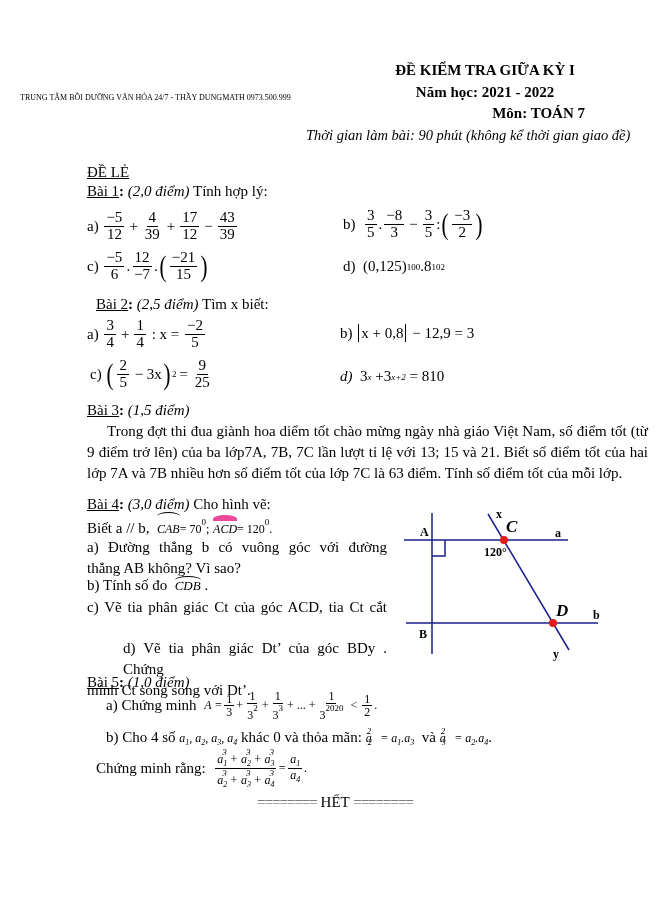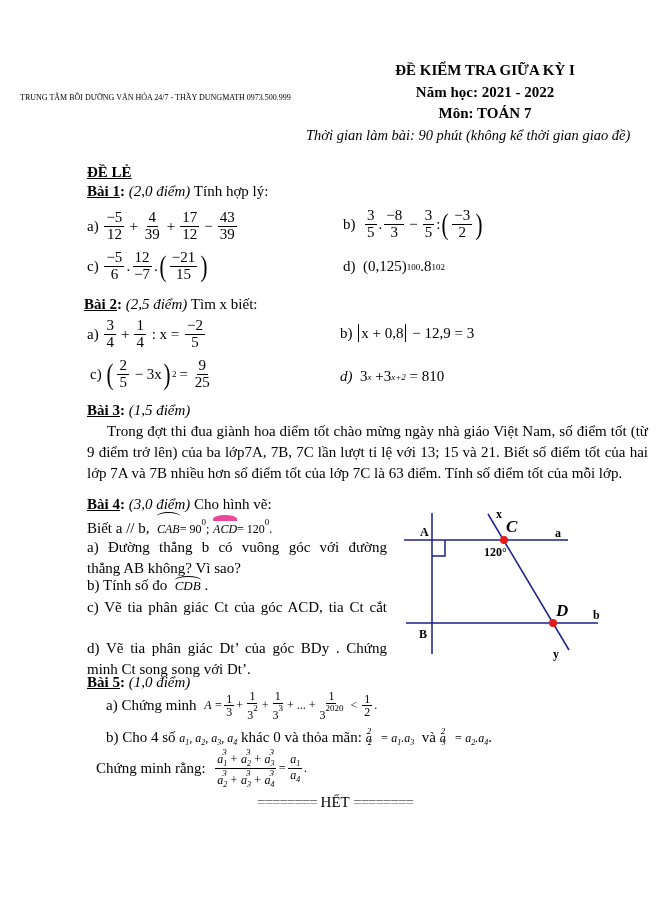--- a/index.html
+++ b/index.html
@@ -2,25 +2,25 @@
 <html><head>
 <meta charset="utf-8">
 <style>
   html, body { margin:0; padding:0; background:#ffffff; }
   body { width:670px; height:922px; position:relative; overflow:hidden;
          font-family:"Liberation Serif", "DejaVu Serif", serif; color:#000; }
   .abs { position:absolute; }
   .header-left { left:20px; top:93px; font-size:8px; letter-spacing:0; white-space:nowrap; }
   .title1 { left:385px; top:62px; font-size:15px; font-weight:bold; width:200px; text-align:center; }
   .title2 { left:385px; top:84px; font-size:15px; font-weight:bold; width:200px; text-align:center; }
-  .title3 { left:385px; top:105px; font-size:15px; font-weight:bold; width:200px; text-align:center; }
+  .title3 { left:385px; top:105px; font-size:15px; font-weight:bold; width:200px; text-align:right; }
   .title4 { left:306px; top:127px; font-size:14.5px; font-style:italic; white-space:nowrap; }
 
   .sec-title { font-size:15px; white-space:nowrap; }
-  .bold-u { font-weight:bold; text-decoration:underline; }
+  .bold-u { font-weight:normal; text-decoration:underline; }
   .ital { font-style:italic; }
   .txt { font-size:15px; white-space:nowrap; }
 
   
   .expr { font-size:15px; display:flex; align-items:center; white-space:nowrap; }
   .frac { display:inline-flex; flex-direction:column; align-items:center; vertical-align:middle; margin:0 2px; line-height:1.05; }
   .frac .num { padding:0 2px; border-bottom:1px solid #000; }
   .frac .den { padding:0 2px; }
   .paren { font-size:30px; line-height:1; font-weight:lighter; transform:scaleX(0.7); display:inline-block; }
   .op { margin:0 3px; }
@@ -116,21 +116,21 @@
     </span>
   <span class="paren">)</span>
 </div>
 
 <div class="abs expr" style="left:343px;top:258px;">
   <span>d)</span>&nbsp;&nbsp;
   <span>(0,125)</span><sup>100</sup>
   <span>.8</span><sup>102</sup>
 </div>
 
-<div class="abs sec-title" style="left:84px;top:296px;">
+<div class="abs sec-title" style="left:96px;top:296px;">
   <span class="bold-u">Bài 2</span><b>:</b>
   <span class="ital">(2,5 điểm)</span>
   <span>Tìm x  biết:</span>
 </div>
 
 <div class="abs expr" style="left:87px;top:318px;">
   <span>a)</span>&nbsp;
   <span class="frac">
       <span class="num">3</span>
       <span class="den">4</span>
@@ -182,36 +182,36 @@
 </div>
 <div class="abs para" style="left:87px;top:421px;width:561px;text-indent:20px;">Trong đợt thi đua giành hoa diểm tốt chào mừng ngày nhà giáo Việt Nam, số điểm tốt (từ 9 điểm trở lên) của ba lớp7A, 7B, 7C lần lượt tỉ lệ với 13; 15 và 21. Biết số điểm tốt của hai lớp 7A và 7B nhiều hơn số điểm tốt của lớp 7C là 63 điểm. Tính số điểm tốt của mỗi lớp.</div>
 
 <div class="abs sec-title" style="left:87px;top:496px;">
   <span class="bold-u">Bài 4</span><b>:</b>
   <span class="ital">(3,0 điểm)</span>
   <span>Cho hình vẽ:</span>
 </div>
 <div class="abs txt" style="left:87px;top:517px;">
   <span>Biết a // b,</span>&nbsp;
-  <span class="ital small" style="border-top:1px solid #000;border-radius:50% 50% 0 0/4px 4px 0 0;padding-top:9px;">CAB</span><span class="small">= 90</span><sup>0</sup><span class="small">;</span>
+  <span class="ital small" style="border-top:1px solid #000;border-radius:50% 50% 0 0/4px 4px 0 0;padding-top:9px;">CAB</span><span class="small">= 70</span><sup>0</sup><span class="small">;</span>
   <span class="ital small" style="border-top:6px solid #ec4899;border-radius:50% 50% 0 0/4px 4px 0 0;padding-top:1px;">ACD</span><span class="small">= 120</span><sup>0</sup><span class="small">.</span>
 </div>
 <div class="abs para" style="left:87px;top:537px;width:300px;">
   <div style="text-align:justify;text-align-last:justify;">a)  Đường thẳng b có vuông góc với đường</div>
   <div>thẳng AB không? Vì sao?</div>
 </div>
 <div class="abs txt" style="left:87px;top:577px;">
   <span>b)  Tính  số đo</span>&nbsp;
   <span class="ital" style="font-size:13px;border-top:1px solid #000;border-radius:50% 50% 0 0/4px 4px 0 0;padding-top:1px;">CDB</span> .
 </div>
 <div class="abs para" style="left:87px;top:597px;width:300px;">
   <div style="text-align:justify;text-align-last:justify;">c)  Vẽ tia phân giác Ct của góc ACD, tia Ct cắt</div>
 </div>
 <div class="abs para" style="left:87px;top:638px;width:300px;">
-  <div style="text-align:justify;text-align-last:justify;">d)  Vẽ tia phân giác Dt’  của góc BDy . Chứng</div>
+  <div style="text-align:justify;text-align-last:justify;margin-left:36px;">d)  Vẽ tia phân giác Dt’  của góc BDy . Chứng</div>
   <div>minh Ct song song với Dt’.</div>
 </div>
 
 <svg class="abs" style="left:400px;top:500px;" width="220" height="170" viewBox="0 0 220 170">
   <g stroke="#1a1f8c" stroke-width="1.5" fill="none">
     <line x1="32" y1="13" x2="32" y2="154"></line>
     <line x1="4" y1="40" x2="168" y2="40"></line>
     <line x1="6" y1="123" x2="198" y2="123"></line>
     <line x1="88" y1="14" x2="169" y2="150"></line>
     <polyline points="32,56 45,56 45,40"></polyline>

